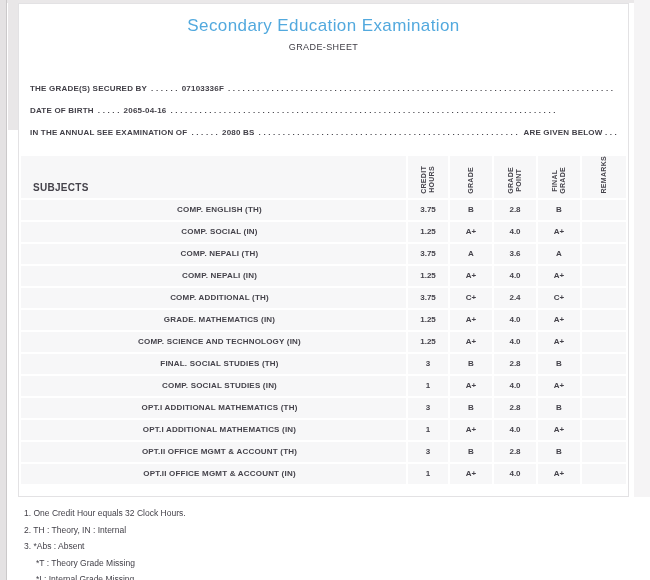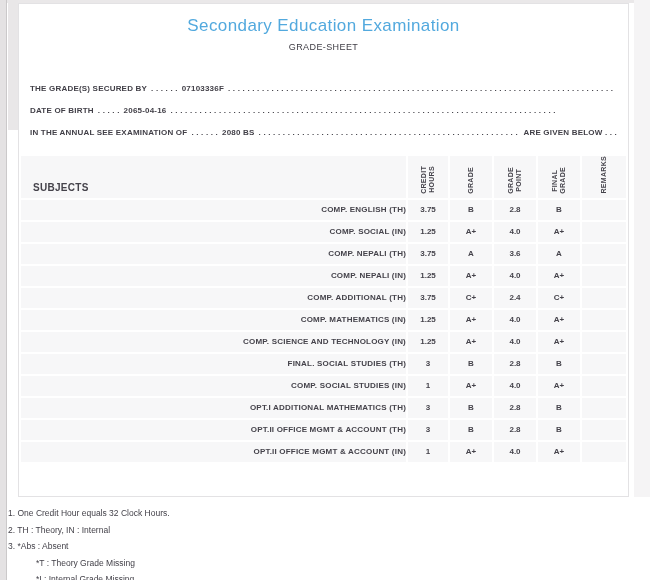--- a/index.html
+++ b/index.html
@@ -33,25 +33,25 @@
   table { border-collapse:separate; border-spacing:2px; table-layout:fixed;
     width:609px; margin:4px 0 0 0; font-size:8px; font-weight:700; color:#45434b; }
   th, td { background:#f7f7f8; overflow:hidden; }
   thead th { height:34px; vertical-align:bottom; }
   th.subj-h { text-align:left; padding:0 0 5px 12px; font-size:10px; letter-spacing:0.3px; }
   th.vh { text-align:center; padding-bottom:2px; }
   .vwrap { display:inline-block; writing-mode:vertical-rl; transform:rotate(180deg);
     font-size:7px; line-height:8px; letter-spacing:0.3px; }
   .vwrap span { display:block; }
   tbody td { height:20px; text-align:center; }
-  tbody td.subj { text-align:right; padding-left:12px; letter-spacing:0.2px; }
+  tbody td.subj { text-align:center; padding-left:12px; letter-spacing:0.2px; }
 
   .notes { position:absolute; left:8px; top:505px; width:620px; font-size:8.5px;
     color:#413f47; }
-  .note { height:16.5px; line-height:16.5px; white-space:nowrap; }
+  .note { height:16.5px; line-height:16.5px; white-space:nowrap;padding-left:16px; }
   .note.indent { padding-left:28px; }
 </style>
 </head>
 <body>
 
 <div id="stage">
   <div class="top-band"></div>
   <div class="left-gutter"></div>
   <div class="left-gutter-upper"></div>
   <div class="right-gutter"></div>
@@ -138,21 +138,21 @@
           </tr>
           <tr>
             <td class="subj">COMP. ADDITIONAL (TH)</td>
             <td>3.75</td>
             <td>C+</td>
             <td>2.4</td>
             <td>C+</td>
             <td></td>
           </tr>
           <tr>
-            <td class="subj">COMP. MATHEMATICS (IN)</td>
+            <td class="subj">GRADE. MATHEMATICS (IN)</td>
             <td>1.25</td>
             <td>A+</td>
             <td>4.0</td>
             <td>A+</td>
             <td></td>
           </tr>
           <tr>
             <td class="subj">COMP. SCIENCE AND TECHNOLOGY (IN)</td>
             <td>1.25</td>
             <td>A+</td>
@@ -175,20 +175,28 @@
             <td>4.0</td>
             <td>A+</td>
             <td></td>
           </tr>
           <tr>
             <td class="subj">OPT.I ADDITIONAL MATHEMATICS (TH)</td>
             <td>3</td>
             <td>B</td>
             <td>2.8</td>
             <td>B</td>
+            <td></td>
+          </tr>
+          <tr>
+            <td class="subj">OPT.I ADDITIONAL MATHEMATICS (IN)</td>
+            <td>1</td>
+            <td>A+</td>
+            <td>4.0</td>
+            <td>A+</td>
             <td></td>
           </tr>
           <tr>
             <td class="subj">OPT.II OFFICE MGMT &amp; ACCOUNT (TH)</td>
             <td>3</td>
             <td>B</td>
             <td>2.8</td>
             <td>B</td>
             <td></td>
           </tr>

